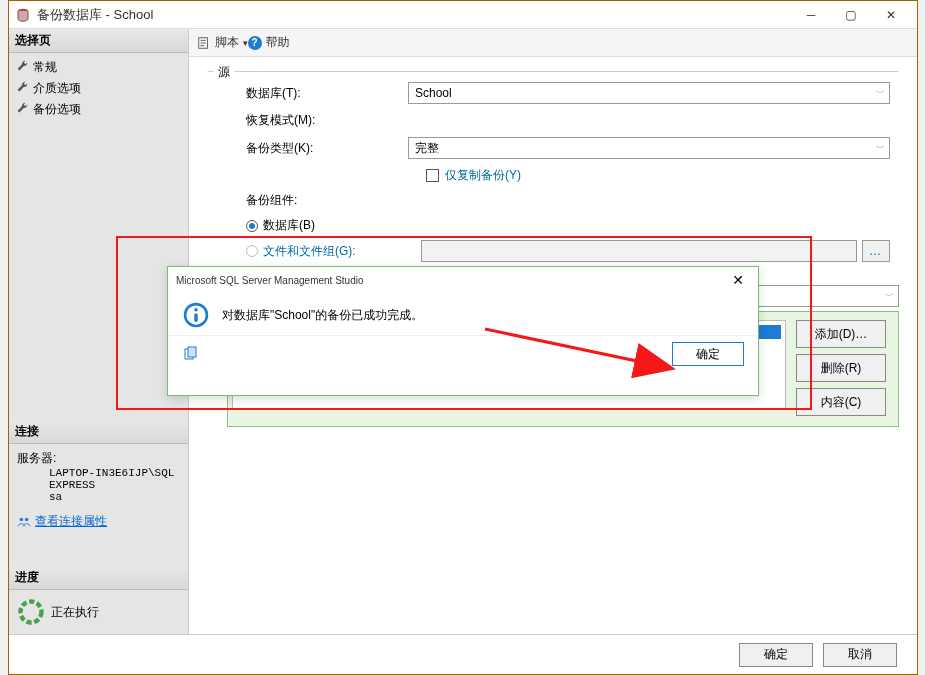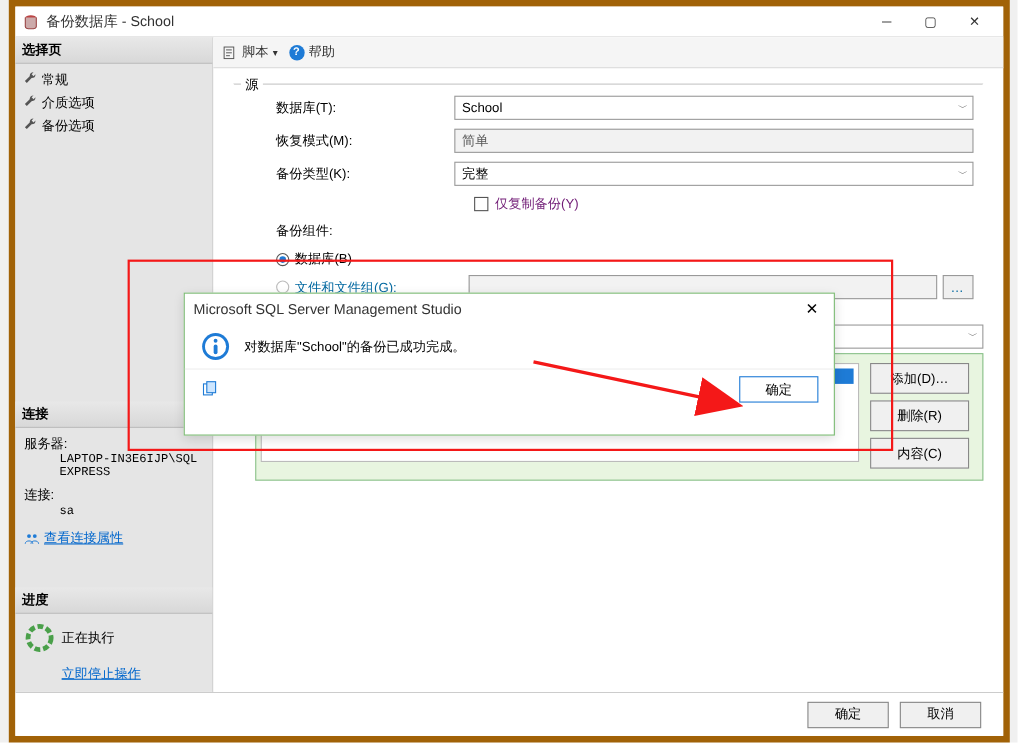--- a/index.html
+++ b/index.html
@@ -1,51 +1,51 @@
 <!DOCTYPE html>
 <html><head>
 <meta charset="utf-8">
 <style>
 * { box-sizing: border-box; margin: 0; padding: 0; font-family: "Microsoft YaHei", "SimSun", Tahoma, sans-serif; font-size: 12px; }
 body { background: #f0f0f0; width: 925px; height: 675px; overflow: hidden; position: relative; }
 
-.window { position: absolute; left: 8px; top: 0; width: 910px; height: 675px; background: #fff; border: 6px solid #a16207; }
+.window { position: absolute; left: 8px; top: 0; width: 910px; height: 675px; background: #fff; border: 1px solid #a16207; }
 
 .titlebar { height: 28px; background: #fff; display: flex; align-items: center; padding: 0 6px; border-bottom: 1px solid #ddd; }
 .titlebar .db-icon { width: 16px; height: 16px; margin-right: 6px; }
 .titlebar .title { flex: 1; font-size: 13px; color: #333; }
 .titlebar .winbtn { width: 40px; height: 28px; display: flex; align-items: center; justify-content: center; cursor: pointer; color: #333; }
 
 .content-area { display: flex; height: calc(100% - 68px); }
 
 .left-panel { width: 180px; background: #e5e5e5; border-right: 1px solid #ccc; display: flex; flex-direction: column; }
 .left-panel .section-head { background: linear-gradient(#e8e8e8,#d8d8d8); padding: 3px 6px; font-weight: bold; border-bottom: 1px solid #bbb; }
 .left-panel .section-body { padding: 4px 2px; }
 .left-panel .nav-row { display: flex; padding: 2px 4px; cursor: pointer; color: #000; }
 .left-panel .nav-row .wrench { width: 14px; height: 14px; margin-right: 4px; }
 .left-panel .link { color: #0066cc; text-decoration: underline; cursor: pointer; }
 .left-panel .mono { font-family: "Courier New", monospace; font-size: 11px; word-break: break-all; margin-left: 32px; }
 .progress-icon { width: 28px; height: 28px; margin-right: 6px; }
 
 .right-panel { flex: 1; display: flex; flex-direction: column; background: #fff; }
-.toolbar { height: 28px; background: #f5f5f5; border-bottom: 1px solid #ddd; display: flex; align-items: center; padding: 0 8px; gap: 10px; }
+.toolbar { height: 28px; background: #f5f5f5; border-bottom: 1px solid #ddd; display: flex; align-items: center; padding: 0 8px; gap: 0; }
 .toolbar .tb-item { display: flex; align-items: center; gap: 4px; cursor: pointer; color: #333; }
 .toolbar .help-icon { width: 14px; height: 14px; background: #1e7bd6; border-radius: 50%; color: #fff; display: flex; align-items: center; justify-content: center; font-size: 10px; font-weight: bold; }
 
 .form-area { flex: 1; padding: 14px 18px 0 18px; position: relative; overflow: hidden; }
 .groupbox { border: 1px solid transparent; border-top: 1px solid #ccc; padding: 10px 8px 6px 20px; margin-bottom: 10px; position: relative; }
 .groupbox-title { position: absolute; top: -8px; left: 6px; background: #fff; padding: 0 4px; }
 .form-row { display: flex; align-items: center; margin-bottom: 8px; }
 .form-label { width: 180px; color: #000; }
 .form-label.indent { padding-left: 18px; }
 .form-control-cell { flex: 1; display: flex; align-items: center; gap: 6px; }
 .combo { flex: 1; height: 22px; border: 1px solid #999; background: #fff; padding: 0 20px 0 6px; position: relative; display: flex; align-items: center; font-family: "SimSun", monospace; }
 .combo.readonly { background: #f2f2f2; color: #555; }
 .combo .chev { position: absolute; right: 4px; top: 50%; transform: translateY(-50%); font-size: 9px; color: #555; }
-.checkbox-row { display: flex; align-items: center; gap: 6px; padding-left: 18px; color: #701a75; }
+.checkbox-row { display: flex; align-items: center; gap: 6px; padding-left: 18px; color: #0369a1; }
 .checkbox-box { width: 13px; height: 13px; border: 1px solid #555; background: #fff; }
 .radio-row { display: flex; align-items: center; gap: 5px; padding-left: 18px; margin-bottom: 6px; }
 .radio-circle { width: 12px; height: 12px; border: 1px solid #555; border-radius: 50%; display: flex; align-items: center; justify-content: center; }
 .radio-circle.checked::after { content: ''; width: 6px; height: 6px; background: #1e7bd6; border-radius: 50%; }
 .radio-row.disabled { color: #0369a1; }
 .radio-row.disabled .radio-circle { border-color: #bbb; }
 .browse-btn { width: 28px; height: 22px; border: 1px solid #999; background: #f0f0f0; display: flex; align-items: center; justify-content: center; letter-spacing: 2px; cursor: pointer; }
 
 .dest-panel { background: #e8f5e0; border: 1px solid #8ac18a; margin: 4px 0 12px 20px; padding: 8px 12px 10px 4px; display: flex; gap: 10px; }
 .dest-list { flex: 1; height: 90px; background: #fff; border: 1px solid #bbb; }
@@ -55,21 +55,21 @@
 
 .footer-bar { height: 40px; border-top: 1px solid #ccc; display: flex; justify-content: flex-end; align-items: center; gap: 10px; padding: 0 20px; background: #fff; }
 .footer-bar button { width: 74px; height: 24px; border: 1px solid #888; background: #f0f0f0; cursor: pointer; }
 
 
 .red-box { position: absolute; left: 116px; top: 236px; width: 696px; height: 174px; border: 2px solid #f41818; pointer-events: none; z-index: 40; }
 
 
 .msg-dialog { position: absolute; left: 167px; top: 266px; width: 592px; height: 130px; background: #fff; border: 1px solid #7bba72; z-index: 50; box-shadow: 0 3px 10px rgba(0,0,0,0.15); }
 .msg-dialog .dlg-top { height: 26px; display: flex; align-items: center; padding: 0 8px; }
-.msg-dialog .dlg-top .dlg-title { flex: 1; font-size: 13px; color: #333; }
+.msg-dialog .dlg-top .dlg-title { flex: 1; font-size: 10px; color: #333; }
 .msg-dialog .dlg-top .close { cursor: pointer; font-size: 14px; padding: 2px 6px; }
 .msg-dialog .dlg-body { padding: 8px 14px 6px 14px; display: flex; align-items: center; gap: 12px; border-bottom: 1px solid #eee; }
 .info-icon { width: 28px; height: 28px; }
 .msg-dialog .dlg-foot { display: flex; align-items: center; padding: 6px 14px; }
 .msg-dialog .dlg-foot .copy-icon { cursor: pointer; }
 .msg-dialog .dlg-foot .spacer { flex: 1; }
 .msg-dialog .dlg-foot button { width: 72px; height: 24px; border: 1px solid #1e7bd6; background: #fff; cursor: pointer; }
 
 
 .arrow { position: absolute; z-index: 60; left: 480px; top: 324px; pointer-events: none; }
@@ -114,43 +114,39 @@
           <span>备份选项</span>
         </div>
       </div>
 
       <div style="flex:1"></div>
 
       <div class="section-head">连接</div>
       <div class="section-body" style="padding:6px 8px">
         <div>服务器:</div>
         <div class="mono">LAPTOP-IN3E6IJP\SQLEXPRESS</div>
-        <div style="margin-top:6px">连接:</div>
         <div class="mono">sa</div>
         <div style="margin-top:10px; display:flex; align-items:center; gap:4px">
           <svg width="14" height="14" viewBox="0 0 16 16">
               <circle cx="5" cy="5" r="2" fill="#1e7bd6"></circle>
               <circle cx="11" cy="5" r="2" fill="#1e7bd6"></circle>
               <path d="M1 13c0-2 2-3 4-3s4 1 4 3M7 13c0-2 2-3 4-3s4 1 4 3" stroke="#1e7bd6" fill="none"></path>
             </svg>
           <span class="link">查看连接属性</span>
         </div>
       </div>
 
       <div class="section-head" style="margin-top:30px">进度</div>
       <div class="section-body" style="padding:8px">
         <div style="display:flex;align-items:center">
           <svg class="progress-icon" viewBox="0 0 32 32">
             <circle cx="16" cy="16" r="12" fill="none" stroke="#4aa04a" stroke-width="5" stroke-dasharray="6 3"></circle>
           </svg>
           <span>正在执行</span>
         </div>
-        <div style="margin-top:10px;padding-left:34px">
-          <span class="link">立即停止操作</span>
-        </div>
       </div>
     </div>
 
     <div class="right-panel">
       <div class="toolbar">
         <div class="tb-item">
           <svg width="14" height="14" viewBox="0 0 16 16">
               <rect x="2" y="2" width="10" height="12" fill="none" stroke="#555"></rect>
               <path d="M4 5h6M4 8h6M4 11h4" stroke="#555"></path>
             </svg>
@@ -172,25 +168,20 @@
             <div class="form-control-cell">
               <div class="combo">
                 <span>School</span>
                 <span class="chev">﹀</span>
               </div>
             </div>
           </div>
 
           <div class="form-row">
             <span class="form-label indent">恢复模式(M):</span>
-            <div class="form-control-cell">
-              <div class="combo readonly">
-                <span>简单</span>
-              </div>
-            </div>
           </div>
 
           <div class="form-row">
             <span class="form-label indent">备份类型(K):</span>
             <div class="form-control-cell">
               <div class="combo">
                 <span>完整</span>
                 <span class="chev">﹀</span>
               </div>
             </div>

